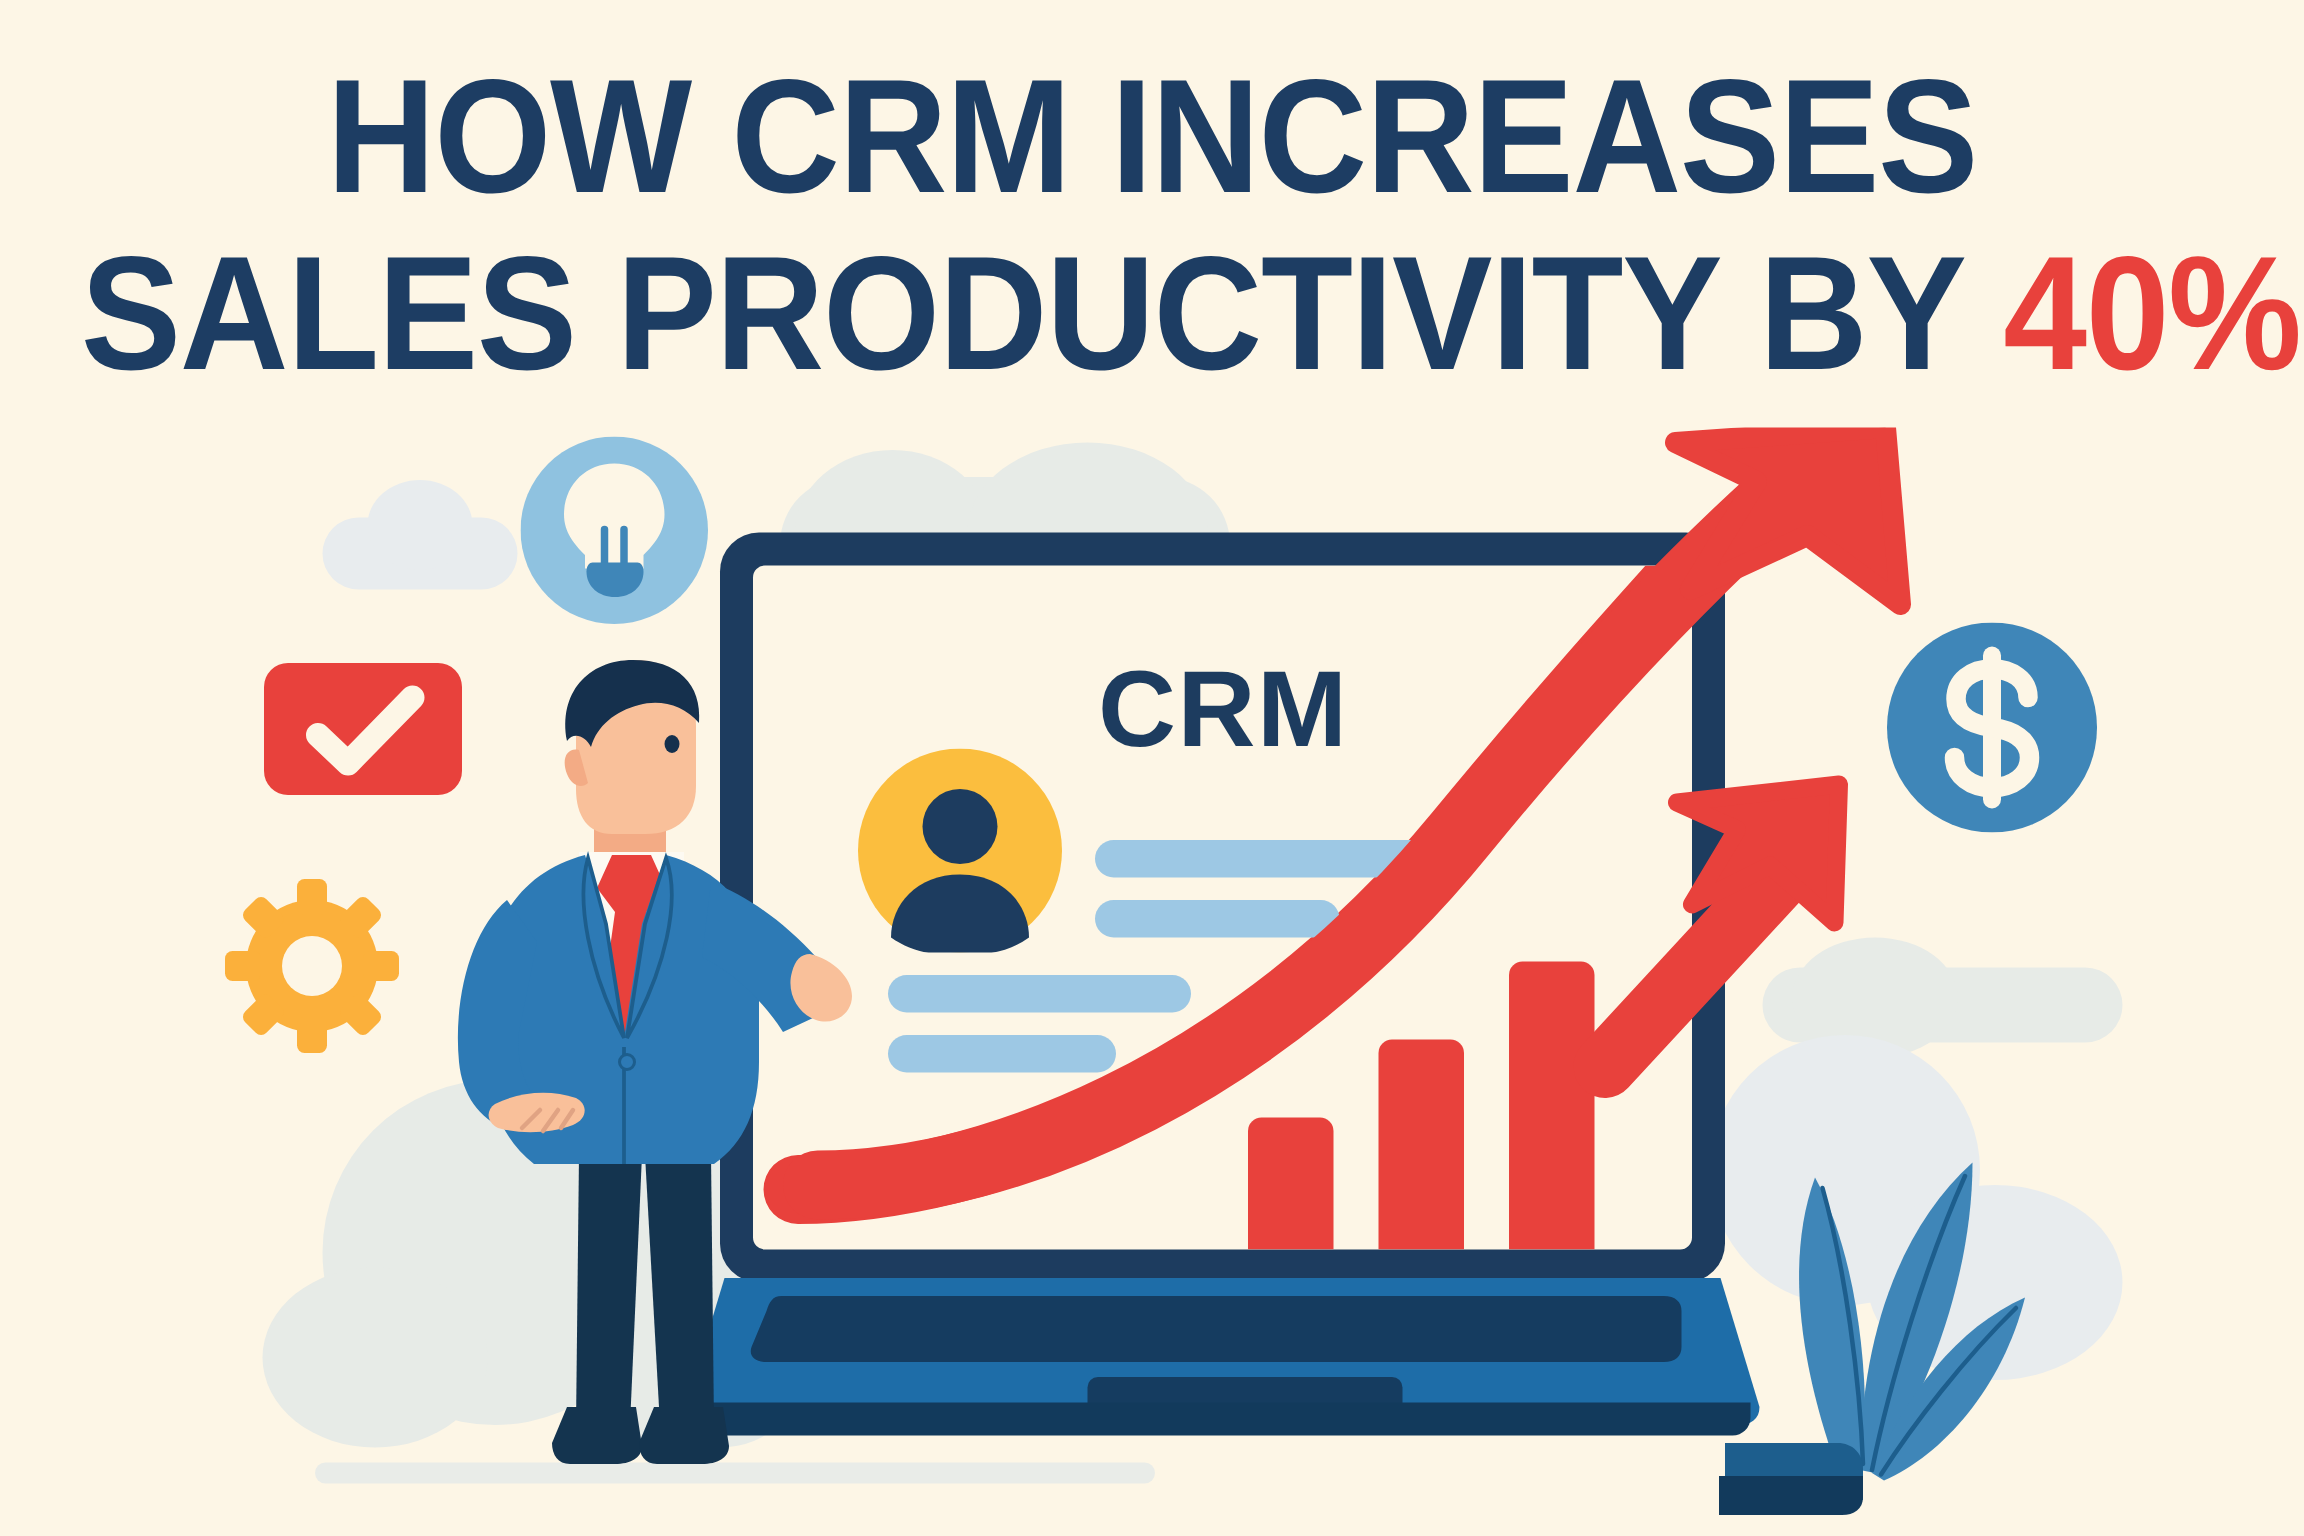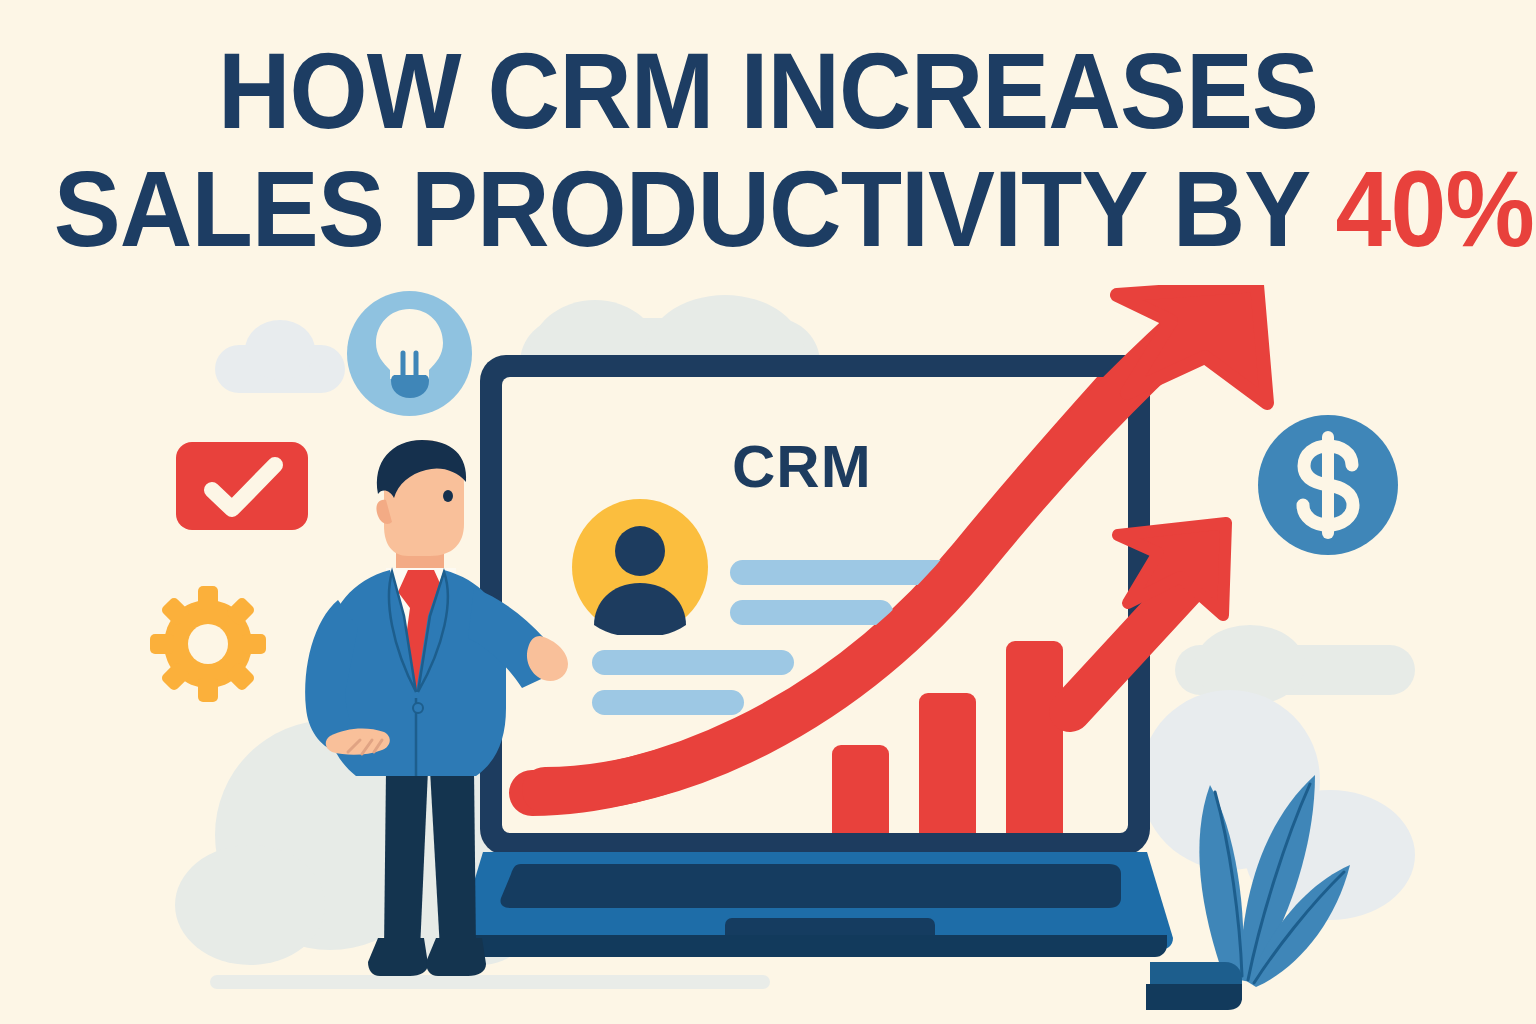--- a/index.html
+++ b/index.html
@@ -85,21 +85,21 @@
   }
   #laptop-foot {
     position: absolute; left: 6px; top: 580px; width: 706px; height: 22px;
     background: #123a5c; border-radius: 0 0 12px 12px;
   }
 
   
   #crm-word {
     position: absolute; left: 230px; top: 55px;
     font-family: "Liberation Sans", sans-serif;
-    font-weight: 700; font-size: 60px; letter-spacing: 1px;
+    font-weight: 700; font-size: 72px; letter-spacing: 1px;
     color: #1d3c5f;
   }
   #avatar { position: absolute; left: 70px; top: 122px; width: 136px; height: 136px; }
   .ph-bar { position: absolute; background: #9dc8e4; border-radius: 14px; height: 25px; }
   #ph1 { left: 228px; top: 183px; width: 232px; }
   #ph2 { left: 228px; top: 223px; width: 163px; }
   #ph3 { left: 90px; top: 273px; width: 202px; }
   #ph4 { left: 90px; top: 313px; width: 152px; }
 
   .bar {

